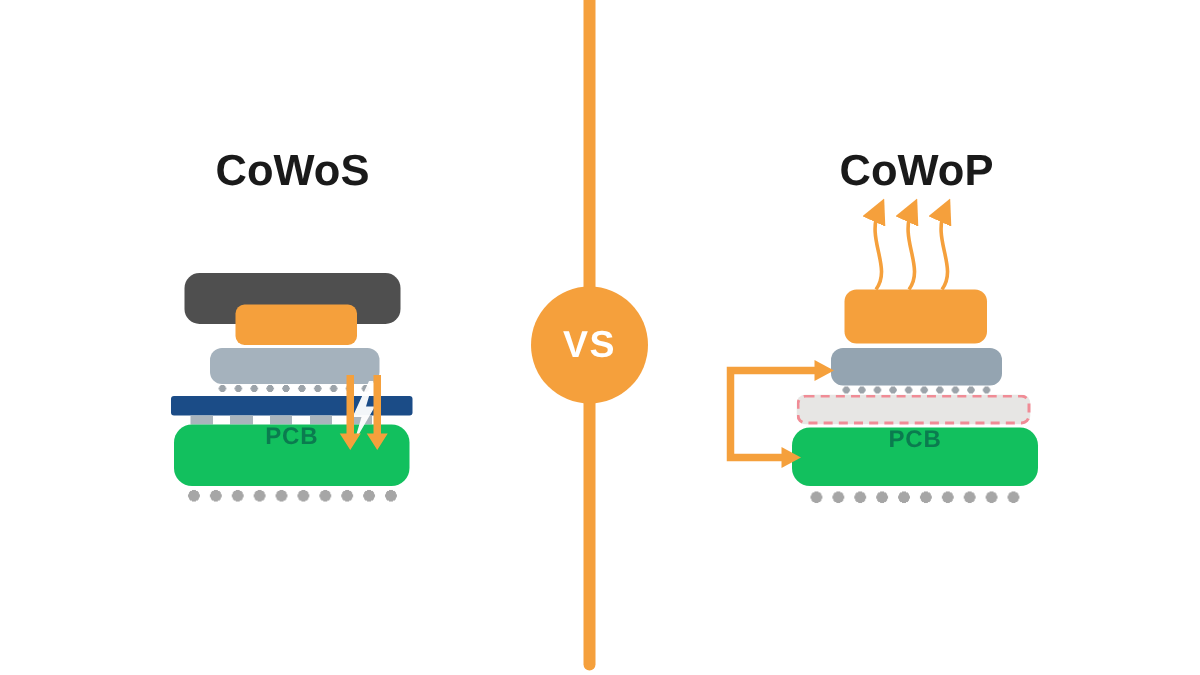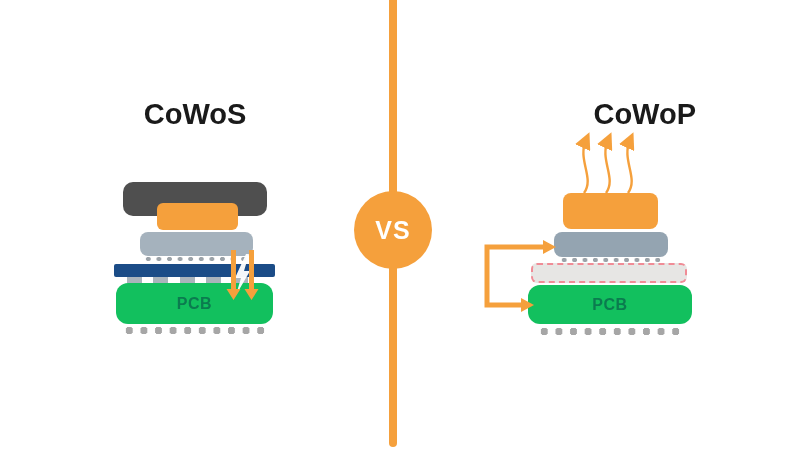--- a/index.html
+++ b/index.html
@@ -10,34 +10,34 @@
 
   
   .vline{left:389px;top:0;width:8px;height:447px;background:var(--orange);border-radius:0 0 4px 4px;}
   .vs-circle{left:354px;top:191px;width:78px;height:78px;border-radius:50%;
     background:var(--orange);display:flex;align-items:center;justify-content:center;}
   .vs-circle span{color:#ffffff;font-weight:700;font-size:25px;letter-spacing:1px;}
 
   
   .title{width:170px;text-align:center;font-size:29px;font-weight:700;color:var(--title);}
   .title-left{left:110px;top:98px;}
-  .title-right{left:526px;top:98px;text-align:right;}
+  .title-right{left:526px;top:98px;}
 
   
   .layer{position:absolute;}
   .lid{left:123px;top:182px;width:144px;height:34px;border-radius:10px;background:var(--lid);}
   .die-l{left:157px;top:203px;width:81px;height:27px;border-radius:6px;background:var(--orange);}
   .interposer-l{left:140px;top:232px;width:113px;height:24px;border-radius:8px;background:var(--interposer);}
   .bumps-l{left:143px;top:256px;width:106px;height:6px;
     background-image:radial-gradient(circle, var(--bump) 0 2.3px, transparent 2.5px);
     background-size:10.6px 6px;background-repeat:repeat-x;}
   .substrate-l{left:114px;top:264px;width:161px;height:13px;border-radius:2px;background:var(--navy);}
   .pads-l{left:127px;top:277px;width:121px;height:6px;
     background-image:repeating-linear-gradient(90deg, var(--pad) 0 15px, transparent 15px 26.5px);}
-  .pcb{display:flex;align-items:center;justify-content:center;background:var(--green);}
+  .pcb{display:flex;align-items:flex-start;justify-content:center;background:var(--green);}
   .pcb span{color:var(--pcbText);font-weight:700;font-size:16px;letter-spacing:.5px;}
   .pcb-l{left:116px;top:283px;width:157px;height:41px;border-radius:12px;}
   .balls{background-image:radial-gradient(circle, var(--ball) 0 3.7px, transparent 3.9px);
     background-size:14.6px 9px;background-repeat:repeat-x;height:9px;}
   .balls-l{left:122px;top:326px;width:146px;}
 
   
   .die-r{left:563px;top:193px;width:95px;height:36px;border-radius:8px;background:var(--orange);}
   .slate-r{left:554px;top:232px;width:114px;height:25px;border-radius:8px;background:var(--slate);}
   .bumps-r{left:559px;top:257px;width:104px;height:6px;

